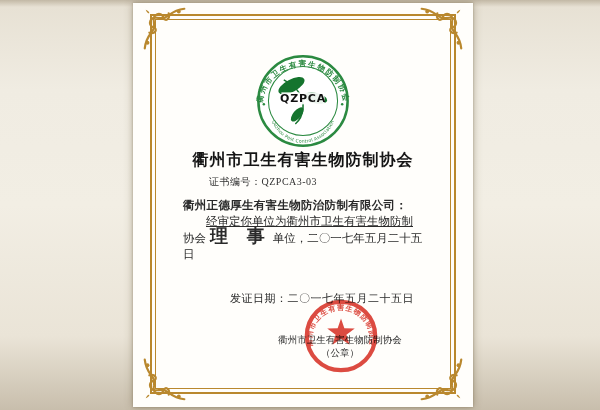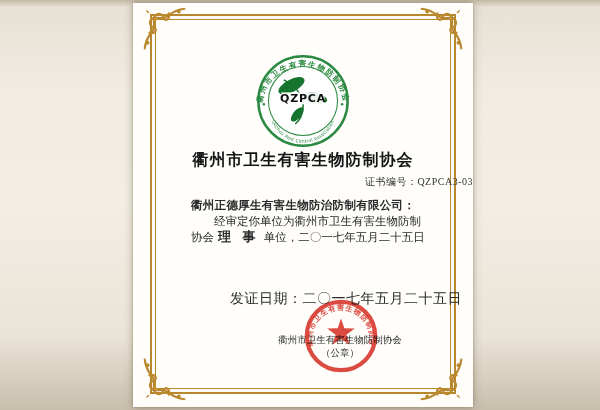--- a/index.html
+++ b/index.html
@@ -35,36 +35,36 @@
   .corner.bl{left:-10px;bottom:-10px;transform:scaleY(-1);}
   .corner.br{right:-10px;bottom:-10px;transform:scale(-1,-1);}
 
   .logo{position:absolute;left:50%;top:50px;transform:translateX(-50%);width:96px;height:96px;}
 
   .title{
     position:absolute;left:0;right:0;top:147px;text-align:center;
     font-size:16px;font-weight:bold;letter-spacing:1px;color:#151515;
   }
   .cert-no{
-    position:absolute;left:76px;right:0;top:172px;text-align:right;
+    position:absolute;left:76px;right:0;top:172px;text-align:left;
     font-size:10px;color:#333;letter-spacing:0.5px;
   }
   .body-text{
-    position:absolute;left:58px;top:194px;width:246px;
+    position:absolute;left:50px;top:194px;width:246px;
     font-size:11.5px;line-height:16px;color:#2a2a2a;
   }
   .body-text .recipient{font-weight:bold;letter-spacing:0.3px;}
-  .body-text .indent{text-indent:2em;}
+  .body-text .indent{text-indent:2em;text-decoration:underline;}
   .role{
-    font-weight:bold;font-size:13px;letter-spacing:4px;
-    padding:0 4px;font-family:Liberation Sans, sans-serif;
+    font-weight:bold;font-size:18px;letter-spacing:4px;
+    padding:0 4px;font-family:Liberation Mono, monospace;
   }
   .dates{
     position:absolute;left:97px;top:287px;
-    font-size:14px;line-height:17px;color:#2a2a2a;letter-spacing:0.5px;
+    font-size:11px;line-height:17px;color:#2a2a2a;letter-spacing:0.5px;
   }
   .stamp-text{
     position:absolute;left:74px;right:0;top:331px;text-align:center;
     font-size:9.5px;color:#2a2a2a;line-height:13px;
   }
   .seal{
     position:absolute;left:170px;top:295px;width:76px;height:76px;
     opacity:.88;mix-blend-mode:multiply;
   }
 </style>

